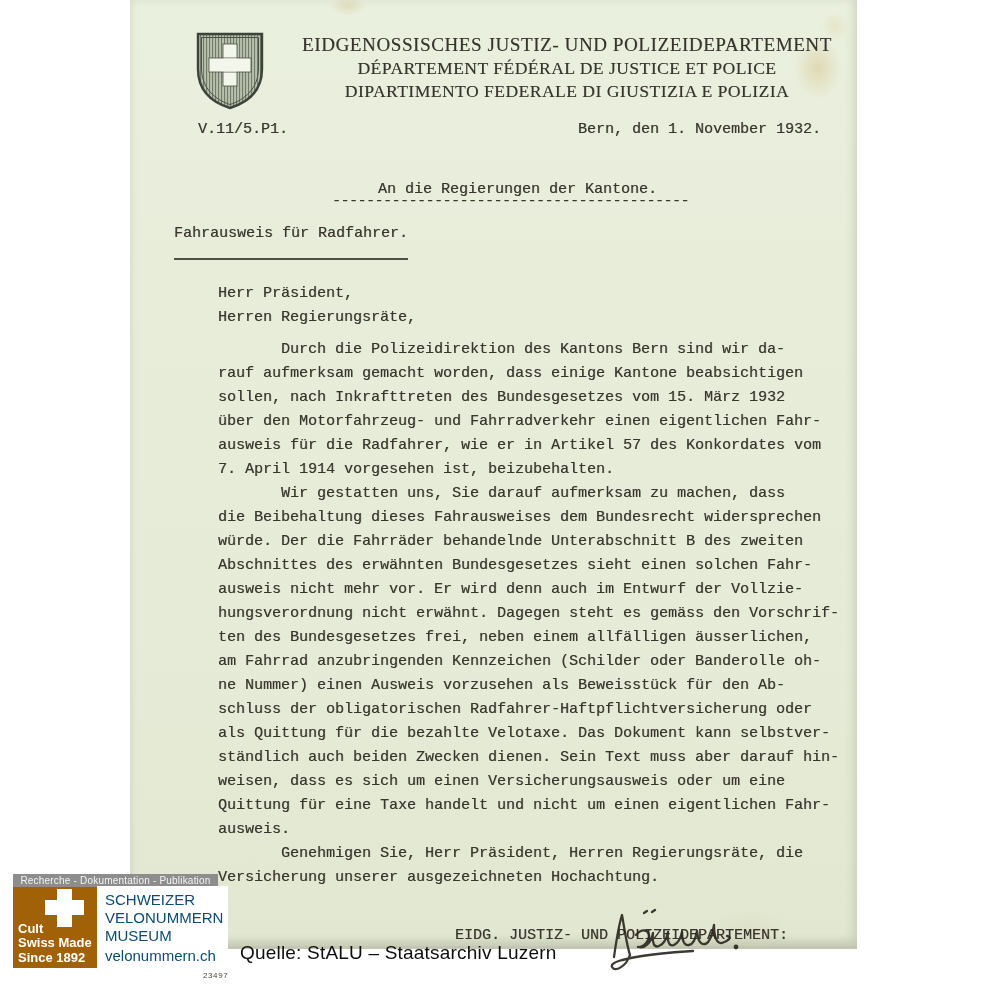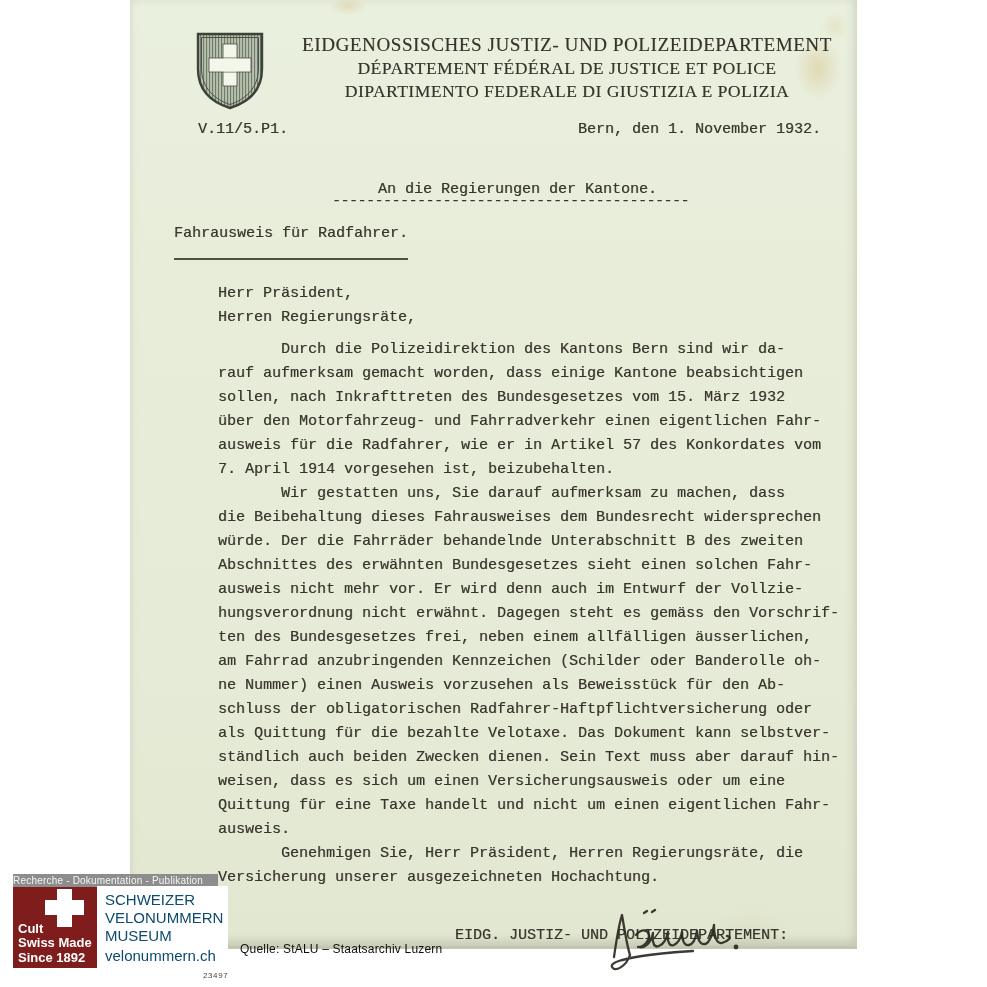--- a/index.html
+++ b/index.html
@@ -52,39 +52,39 @@
   #body      { left:88px;  top:338px; }
   #closing-org { left:325px; top:924px; }
 
   
   #signature { position:absolute; left:470px; top:903px; width:170px; height:68px; }
 
   
   #logo { position:absolute; left:13px; top:874px; width:215px; height:94px; }
   #logo-banner {
     position:absolute; left:0; top:0; width:205px; height:13px; background:#8d8d8d;
-    color:#f4f4f4; font-size:10px; line-height:13px; 
+    color:#f4f4f4; font-size:10px; line-height:13px; text-align:center;
     letter-spacing:0.2px; white-space:nowrap;
   }
   #logo-red {
-    position:absolute; left:0; top:13px; width:84px; height:81px; background:#7f1d1d;
+    position:absolute; left:0; top:13px; width:84px; height:81px; background:#a16207;
     color:#ffffff; font-weight:bold;
   }
   #logo-red .badge-text { position:absolute; left:5px; bottom:3px; font-size:13px; line-height:14.5px; white-space:nowrap; }
   .cross-v { position:absolute; left:44px; top:2px;  width:15px; height:38px; background:#ffffff; }
   .cross-h { position:absolute; left:32px; top:13px; width:39px; height:15px; background:#ffffff; }
   #logo-white {
     position:absolute; left:84px; top:12px; width:131px; height:82px; background:#ffffff;
     color:#0c4a6e; padding:5px 0 4px 8px; display:flex; flex-direction:column;
   }
   #logo-white .mline { font-size:15px; line-height:18px; font-weight:500; white-space:nowrap; }
   #logo-white .murl  { font-size:15px; margin-top:auto; white-space:nowrap; }
 
   #caption {
-    position:absolute; left:240px; top:942px; font-size:12px; color:#0e0e0e;
+    position:absolute; left:240px; top:942px; font-size:19px; color:#0e0e0e;
     letter-spacing:0.2px; white-space:nowrap;
   }
   #invno {
     position:absolute; left:203px; top:971px; font-size:8px; color:#4a473c; letter-spacing:0.6px;
   }
 </style>
 </head>
 <body>
 
 <div id="stage">

